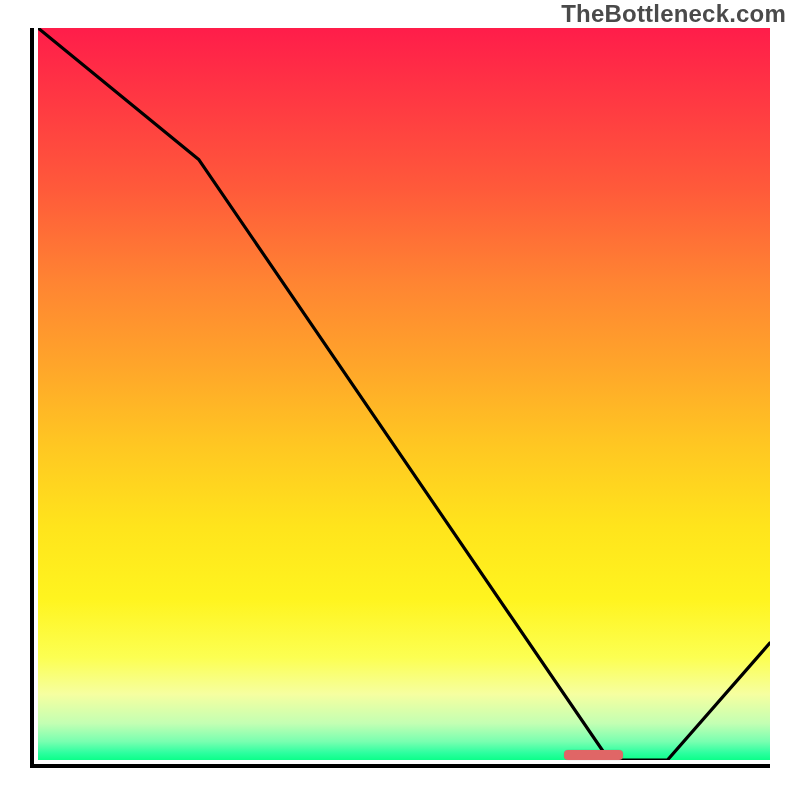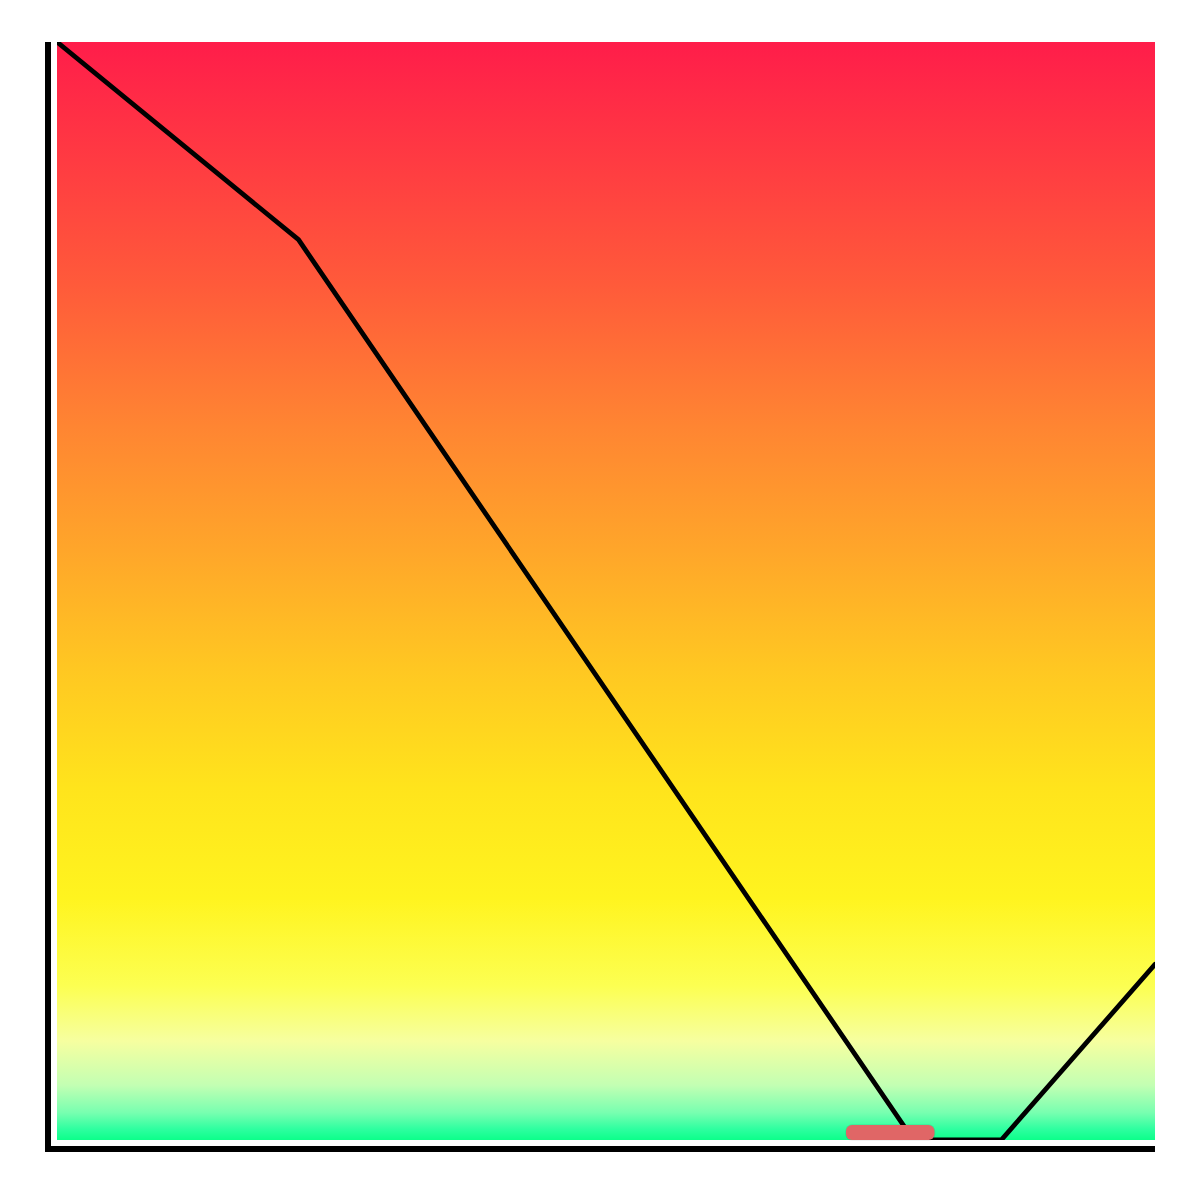--- a/index.html
+++ b/index.html
@@ -75,20 +75,21 @@
     background: #e06666;
     border-radius: 4px;
     box-shadow: 0 0 0 0.5px rgba(0,0,0,0.08);
   }
 </style>
 </head>
 <body>
 
 <div class="outer">
 
+  <div class="watermark">TheBottleneck.com</div>
 
   <div class="plot-area">
     <div class="gradient-fill"></div>
 
     <svg class="lines" viewBox="0 0 732 732" preserveAspectRatio="none">
       <polyline id="series-line" fill="none" stroke="#000" stroke-width="3.2" stroke-linejoin="round" stroke-linecap="round" points="0.0,0.0 161.0,131.8 571.0,732.0 629.5,732.0 732.0,614.9"></polyline>
     </svg>
 
     <div id="marker" class="marker" style="left: calc(72%); width: calc(8%); bottom: 4px;"></div>
   </div>

